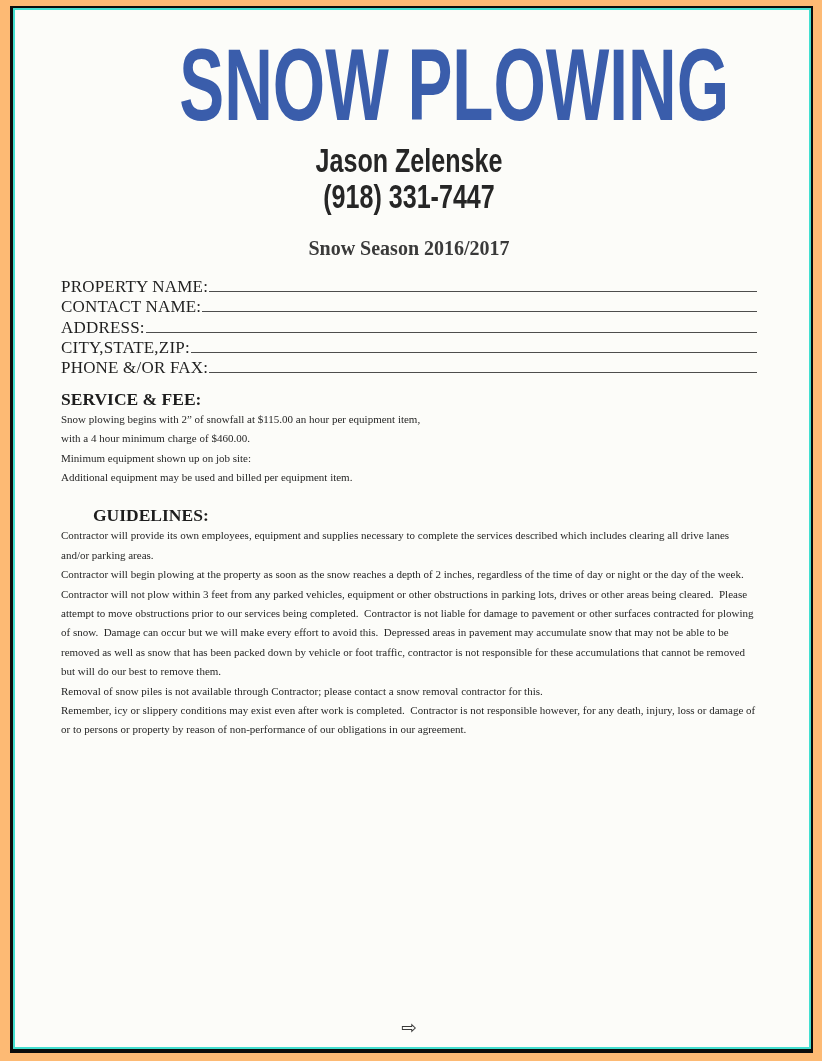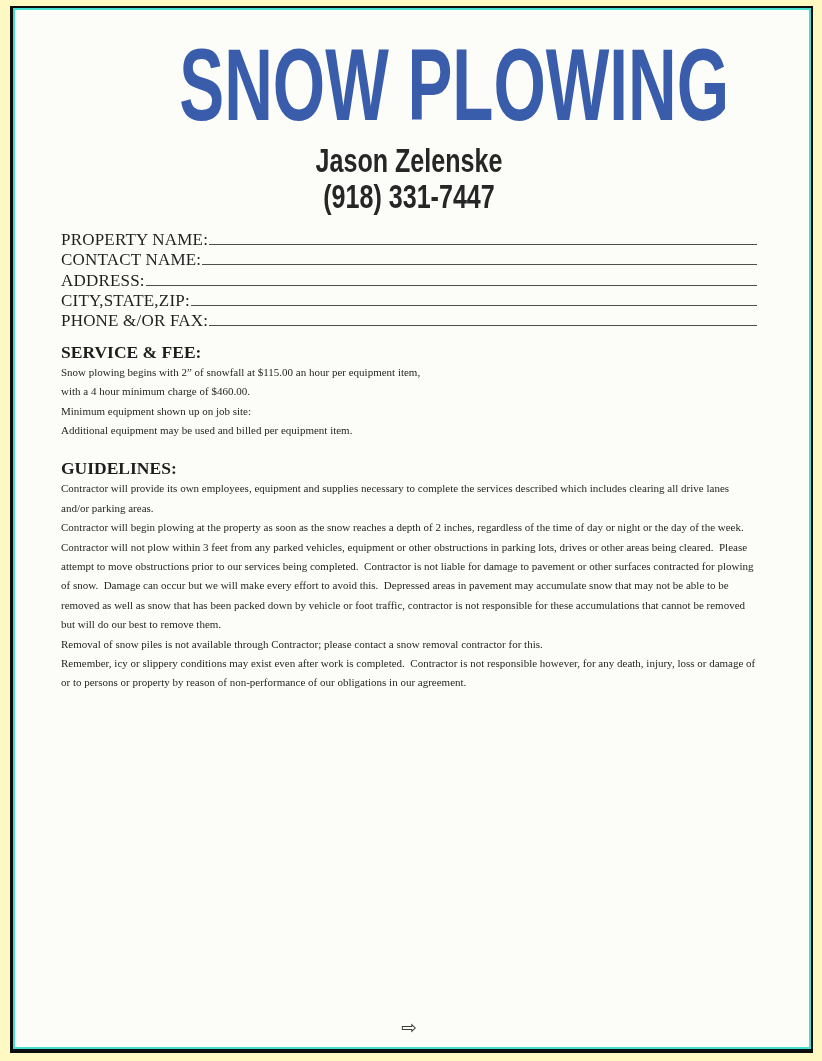--- a/index.html
+++ b/index.html
@@ -4,21 +4,21 @@
 <style>
   html, body { margin: 0; padding: 0; }
   body {
     width: 822px; height: 1061px;
     font-family: "Liberation Serif", serif;
     background: #e9e9e9;
   }
   .frame {
     width: 822px; height: 1061px;
     box-sizing: border-box;
-    background: #fef9c3;
+    background: #fdba74;
     padding: 6px 9px 8px 10px;
   }
   .border-black {
     width: 100%; height: 100%;
     box-sizing: border-box;
     border: solid #0c0d0c;
     border-width: 2px 2px 4px 3px;
   }
   .border-cyan {
     width: 100%; height: 100%;
@@ -87,21 +87,21 @@
     margin-left: 1px;
   }
   
   .section-heading {
     font-size: 17.5px;
     font-weight: 700;
     color: #1d1d1d;
     margin: 0;
   }
   .h-service { margin-top: 10px; }
-  .h-guidelines { margin-top: 18px; }
+  .h-guidelines { margin-top: 18px; margin-left: 32px; }
   p.doc {
     margin: 0;
     font-size: 11px;
     line-height: 19.4px;
     color: #262626;
     white-space: pre-wrap;
   }
   .indent-1 { margin-left: 52px; }
   .indent-2 { margin-left: 104px; }
   .gap { margin-top: 19px; }
@@ -121,20 +121,21 @@
 <body>
 
 <div class="frame">
   <div class="border-black">
     <div class="border-cyan">
       <div class="paper">
 
         <div class="doc-title">SNOW PLOWING</div>
         <div class="contact-name">Jason Zelenske</div>
         <div class="contact-phone">(918) 331-7447</div>
+        <div class="season">Snow Season 2016/2017</div>
 
         <div class="form-block">
           <div class="field-row">
             <span class="field-label">PROPERTY NAME:</span>
             <span class="field-line"></span>
           </div>
           <div class="field-row">
             <span class="field-label">CONTACT NAME:</span>
             <span class="field-line"></span>
           </div>

